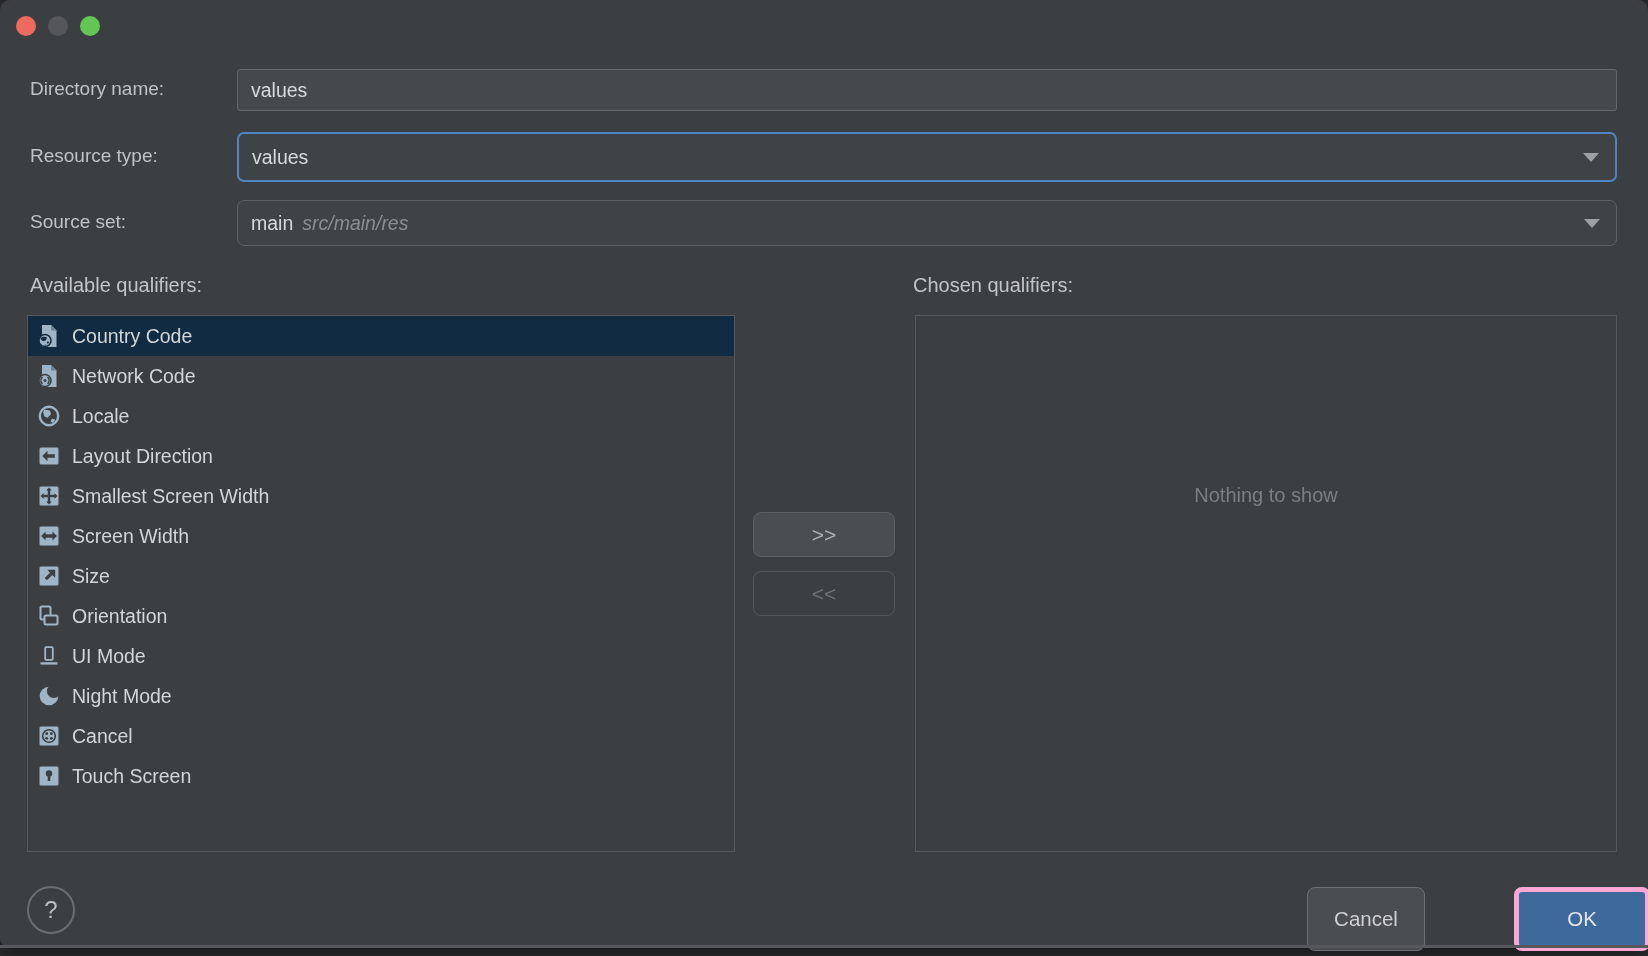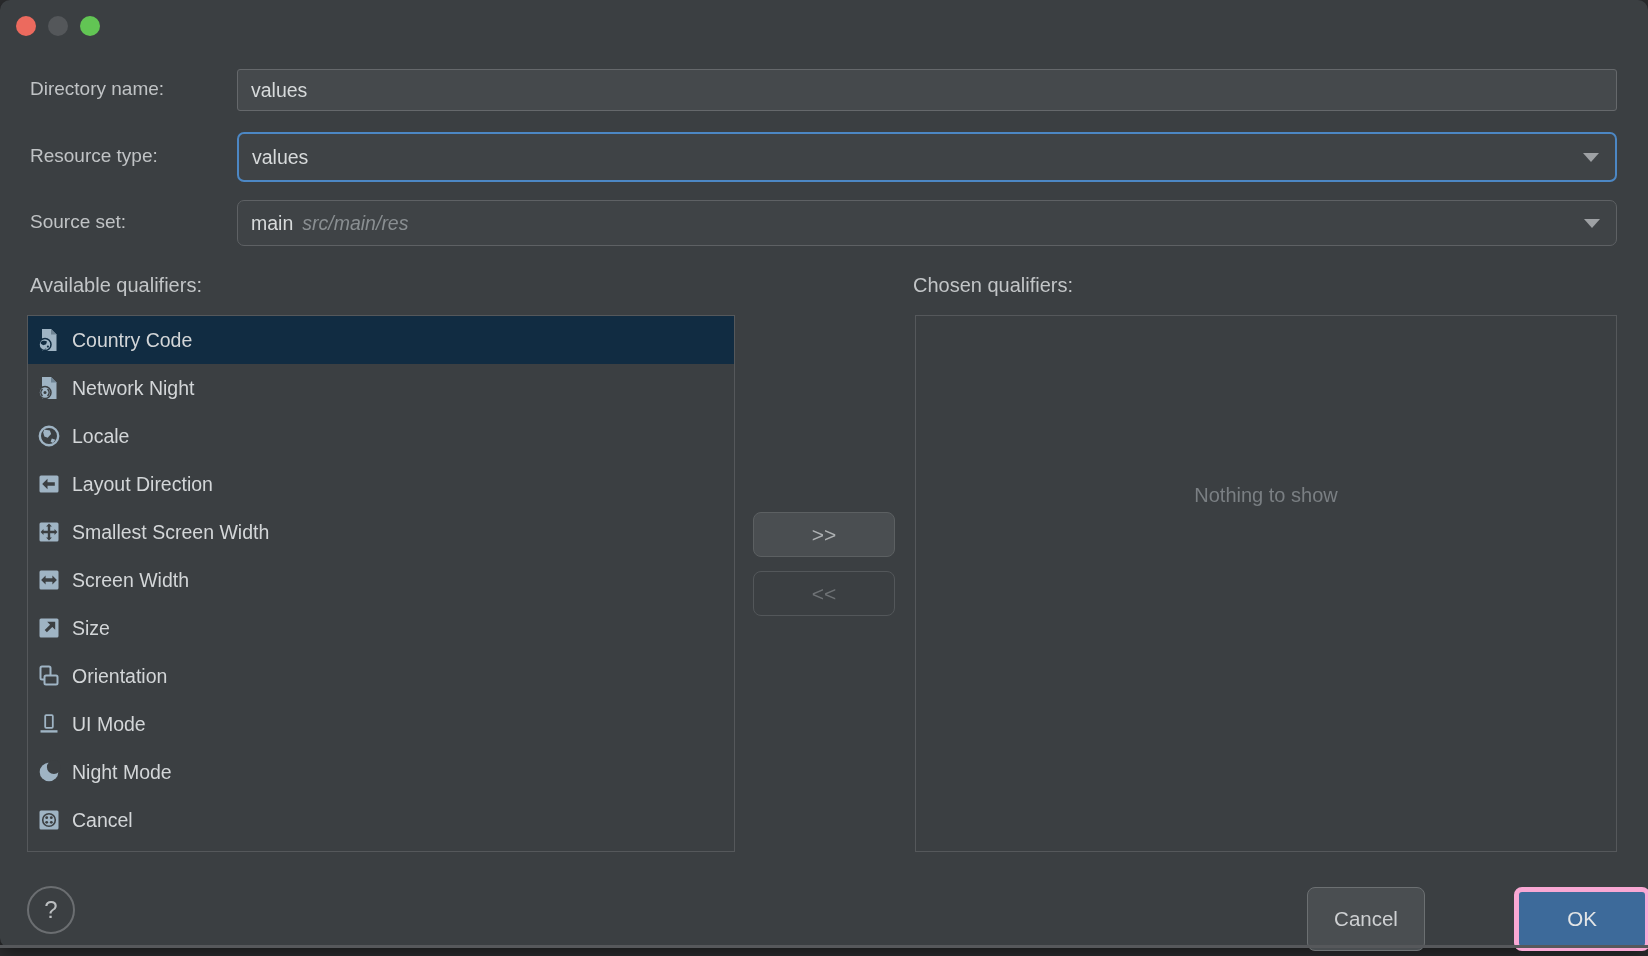--- a/index.html
+++ b/index.html
@@ -27,21 +27,21 @@
     border-left:8px solid transparent;border-right:8px solid transparent;border-top:9px solid #9ea1a4;}
   .combo.focused{border:2px solid var(--accent,#4c87c4);}
   .combo.plain{border:1px solid #5e6164;}
   .hint{font-style:italic;color:#898e91;margin-left:9px;}
   .seclabel{position:absolute;top:274px;font-size:20px;color:#c2c5c7;}
   
   .panel{position:absolute;top:315px;height:537px;box-sizing:border-box;
     border:1px solid #55585b;background:var(--dialog-bg,#3b3f42);}
   #avail-panel{left:27px;width:708px;overflow:hidden;}
   #chosen-panel{left:915px;width:702px;}
-  .qitem{--dk:#3b3f42;display:flex;align-items:center;height:48px;padding-left:9px;
+  .qitem{--dk:#3b3f42;display:flex;align-items:center;height:40px;padding-left:9px;
     font-size:19.5px;color:#d3d6d8;white-space:nowrap;}
   .qitem.selected{--dk:#112c42;background:var(--selection,#112c42);}
   .qicon{width:24px;height:24px;margin-right:11px;flex:0 0 24px;}
   .qicon svg{width:24px;height:24px;display:block;}
   .empty-text{position:absolute;left:0;right:0;top:168px;text-align:center;
     font-size:20px;color:#7a7f83;}
   
   .xferbtn{position:absolute;left:753px;width:142px;height:45px;box-sizing:border-box;
     border-radius:8px;font-size:21px;display:flex;align-items:center;justify-content:center;
     font-family:"Liberation Sans","DejaVu Sans",sans-serif;cursor:default;}
@@ -104,21 +104,21 @@
       <div class="qitem">
         <span class="qicon">
           <svg viewBox="0 0 24 24">
             <path d="M5 1h9l5.5 5.5V23H5z" fill="#9fb4c4"></path>
             <path d="M14 1l5.5 5.5H14z" fill="#6f8494"></path>
             <circle cx="8" cy="16.5" r="6" fill="#9fb4c4" stroke="var(--dk)" stroke-width="1.5"></circle>
             <circle cx="8" cy="16.5" r="1.5" fill="var(--dk)"></circle>
             <path d="M5.1 13.5a4.4 4.4 0 0 0 0 6M10.9 13.5a4.4 4.4 0 0 1 0 6" stroke="var(--dk)" stroke-width="1.5" fill="none" stroke-linecap="round"></path>
           </svg>
         </span>
-        <span>Network Night</span>
+        <span>Network Code</span>
       </div>
       <div class="qitem">
         <span class="qicon">
           <svg viewBox="0 0 24 24">
             <circle cx="12" cy="12" r="9.2" fill="var(--dk)" stroke="#9fb4c4" stroke-width="2.4"></circle>
             <path d="M7.2 5.6l5.6.9 1.3 3.4-3.4 3.9-3.3-1.2-1.2-4.2z" fill="#9fb4c4"></path>
             <path d="M14.8 14.6l3.6 1.2-2.4 3.2-2.4-1.3z" fill="#9fb4c4"></path>
           </svg>
         </span>
         <span>Locale</span>

